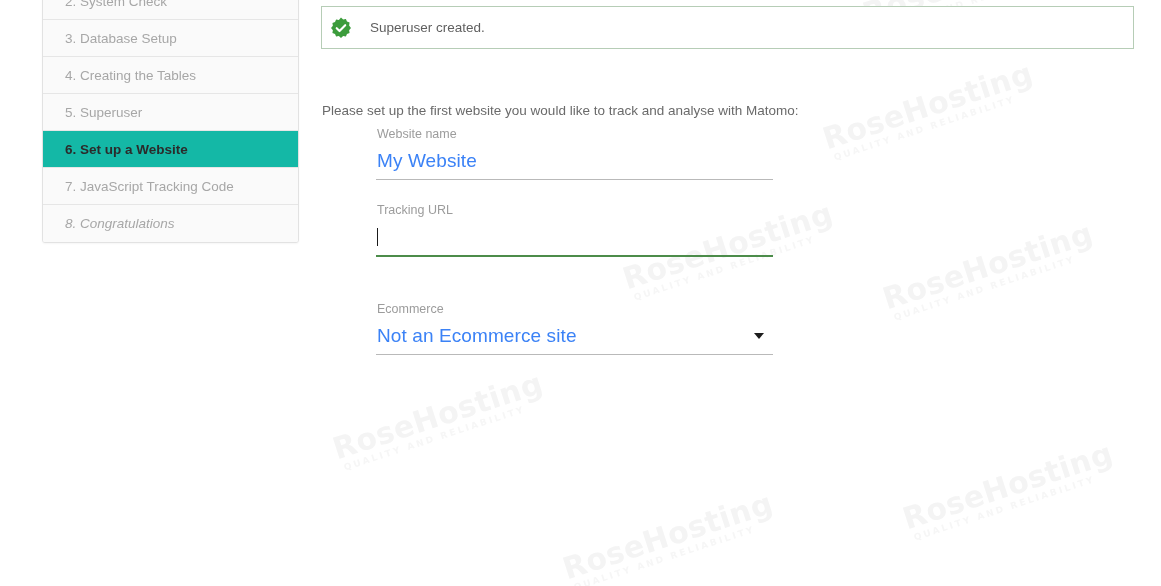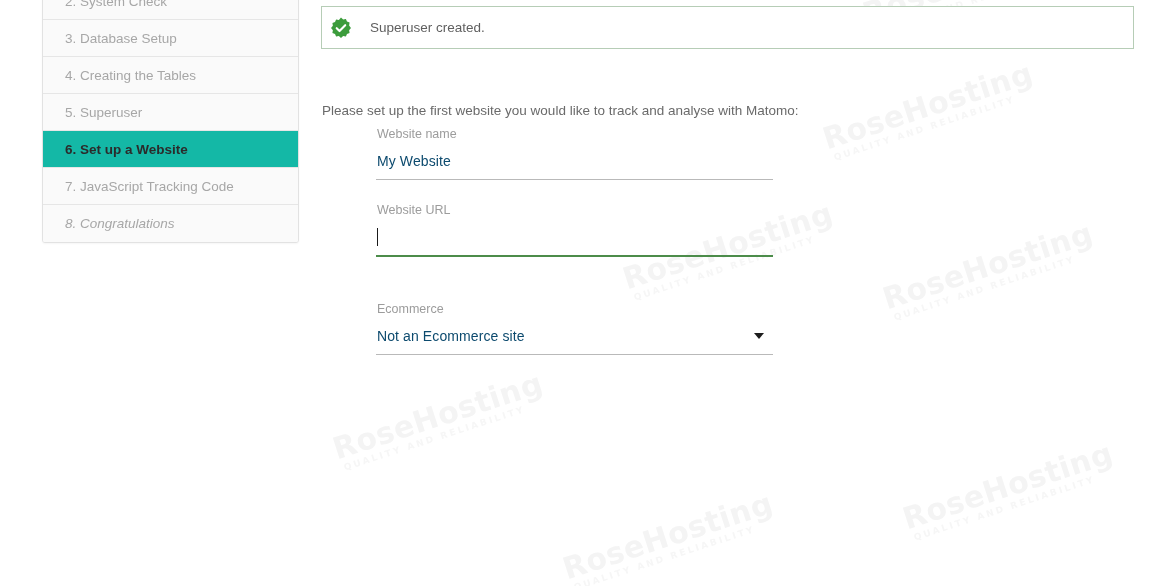--- a/index.html
+++ b/index.html
@@ -142,22 +142,22 @@
     position: relative;
     height: 37px;
     display: flex;
     align-items: center;
     border-bottom: 1px solid #b9b9b9;
   }
   .field-value-row.focused {
     border-bottom: 2px solid #4c8c4a;
   }
   .field-value {
-    font-size: 14px;
-    color: #0c4a6e;
+    font-size: 19px;
+    color: #3b82f6;
     padding-left: 1px;
     letter-spacing: 0.1px;
   }
   .caret {
     display: inline-block;
     width: 1px;
     height: 18px;
     background: #1a1a1a;
     margin-left: 1px;
     vertical-align: -3px;
@@ -245,21 +245,21 @@
 
       <div class="field">
         <div class="field-label">Website name</div>
         <div class="field-value-row">
           <span class="field-value">My Website</span>
         </div>
       </div>
       <div class="field-gap"></div>
 
       <div class="field">
-        <div class="field-label">Website URL</div>
+        <div class="field-label">Tracking URL</div>
         <div class="field-value-row focused">
             <span class="caret"></span>
         </div>
       </div>
       <div class="field-gap"></div>
 
       <div class="field">
       </div>
       <div class="field-gap"></div>
 

